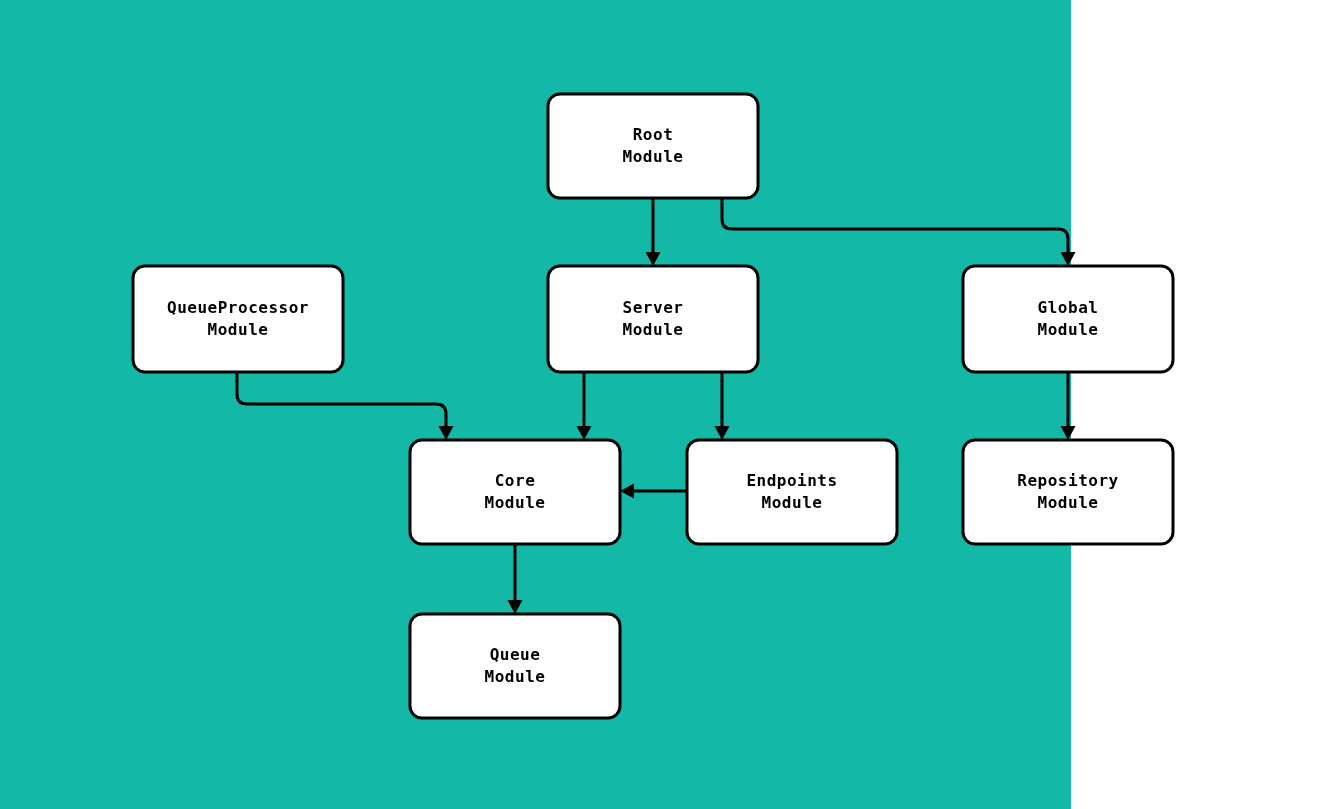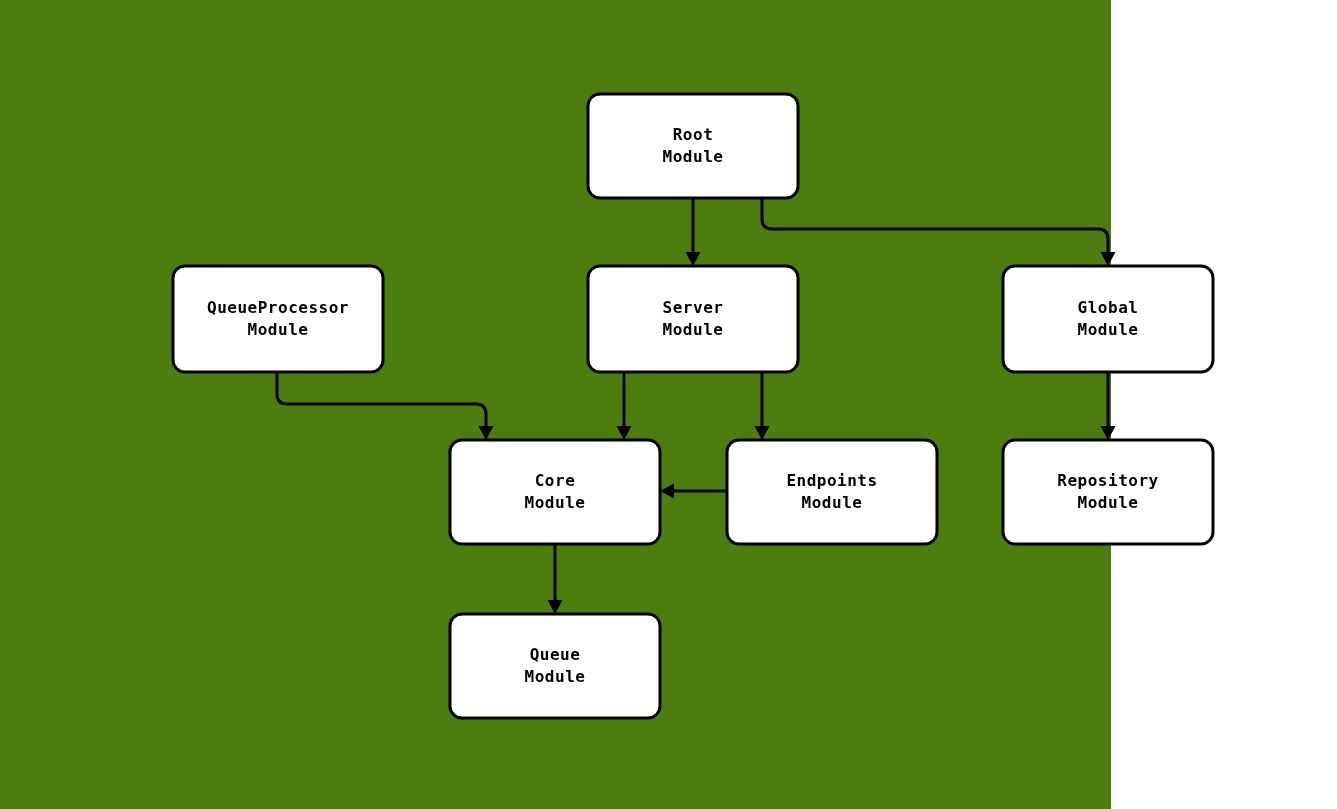--- a/index.html
+++ b/index.html
@@ -11,22 +11,21 @@
   body {
     width: 1337px;
     height: 809px;
     overflow: hidden;
     font-family: "DejaVu Sans Mono", "Liberation Mono", monospace;
   }
   #diagram-root {
     position: relative;
     width: 1071px;
     height: 809px;
-    background: #4d7c0f;
-    padding-left: 40px;
+    background: #14b8a6;
   }
   svg#diagram-svg {
     display: block;
     width: 1337px;
     height: 809px;
   }
   .node-box {
     fill: #ffffff;
     stroke: #000000;
     stroke-width: 3;

